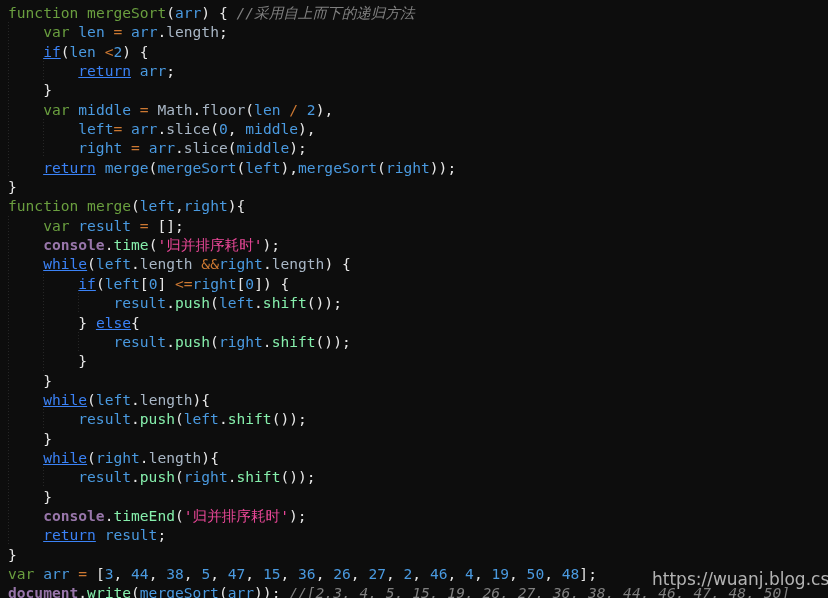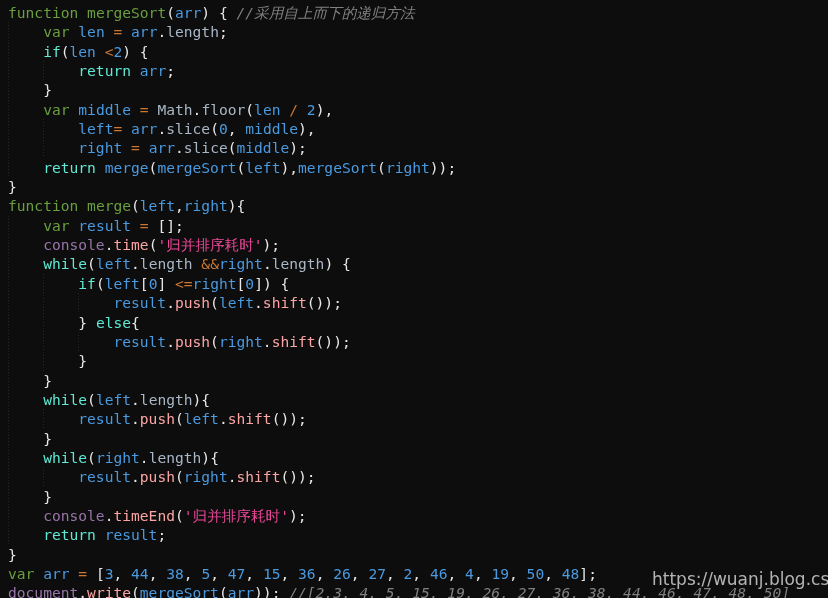--- a/index.html
+++ b/index.html
@@ -22,24 +22,24 @@
     white-space:pre;
     letter-spacing:0px;
   }
   .line{
     height:19.35px;
     white-space:pre;
     position:relative;
   }
   
   .kw      {color:#6a9f3f;}              
-  .ctrl    {color:#5eead4;}              
+  .ctrl    {color:#3b82f6;text-decoration:underline;}              
   .ident   {color:#4a9ae0;}              
-  .fname   {color:#fca5a5;}              
-  .obj     {color:#9876aa;}              
+  .fname   {color:#86efac;}              
+  .obj     {color:#9876aa;font-weight:bold;}              
   .num     {color:#4a9ae0;}              
   .str     {color:#ec4899;}              
   .cmt     {color:#808080;font-style:italic;} 
   .op      {color:#cc7832;}              
   .punc    {color:#e8e8e8;}              
   .plain   {color:#a9b7c6;}
 
   
   .guide{
     position:absolute;

